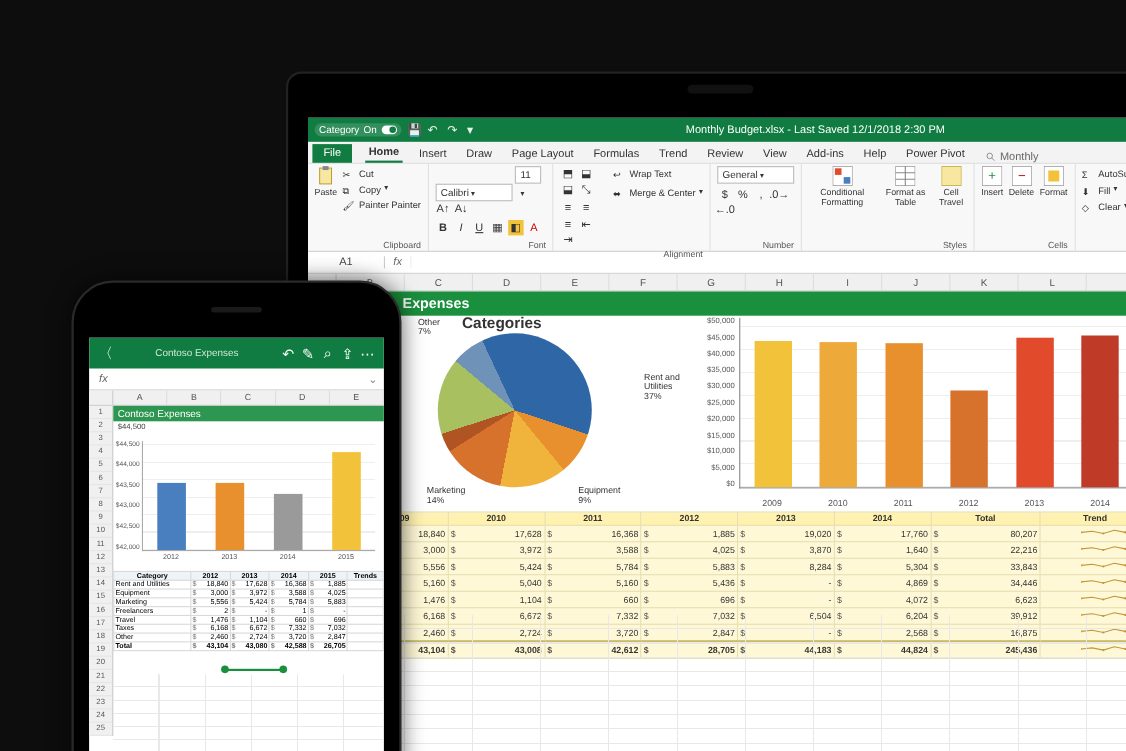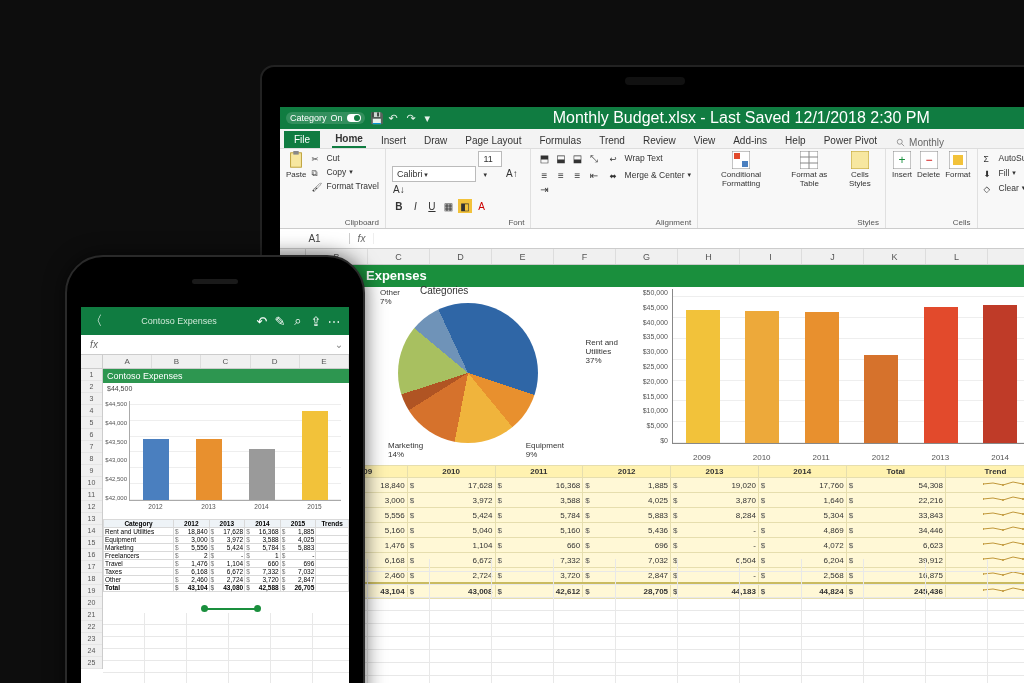--- a/index.html
+++ b/index.html
@@ -56,21 +56,21 @@
     padding: 1px 4px;
     border-radius: 8px;
     font-size: 9px;
   }
   .titlebar .autosave-knob {
     width: 14px; height: 8px; background:#fff; border-radius:4px; position:relative;
   }
   .titlebar .autosave-knob::after{content:'';position:absolute;right:1px;top:1px;width:6px;height:6px;background:#107c41;border-radius:50%;}
   .titlebar .qat-icon { width:12px;height:12px; background:none; font-size:11px; opacity:.9;}
   .titlebar .spacer { flex:1; }
-  .titlebar .doc-title { font-size:16px;text-align:right; }
+  .titlebar .doc-title { font-size:10px;text-align:right; }
 
   
   .tabs {
     height: 20px;
     background: #f3f3f3;
     display: flex;
     align-items: flex-end;
     font-size: 10px;
     color: #333;
     padding-left: 4px;
@@ -118,21 +118,21 @@
   
   .sheet { position:relative; background:#fff; height: calc(100% - 142px); font-size:9px; color:#333;}
   .colhead { height:16px; background:#f0f0f0; display:flex; border-bottom:1px solid #ccc;}
   .colhead .corner{width:26px;border-right:1px solid #ccc;}
   .colhead .c { width:62px; text-align:center; border-right:1px solid #ddd; line-height:16px; font-size:9px; color:#555;}
   .bigtitle { position:absolute; top:16px; left:26px; right:0; height:22px; background:#1a8f3d; color:#fff; font-size:13px; font-weight:600; padding-left:60px; line-height:22px; }
 
   
   .charts { position:absolute; top:40px; left:100px; right:10px; height:175px; display:flex; gap:30px; }
   .pie-wrap { width:220px; position:relative; }
-  .pie-title { position:absolute; top:-4px; left:40px; font-size:10px; color:#333;}
+  .pie-title { position:absolute; top:-4px; left:40px; font-size:14px; color:#333;font-weight:bold;}
   .pie { width:140px; height:140px; border-radius:50%; margin-top:14px; margin-left:18px;}
   .pie-label { position:absolute; font-size:8px; color:#333; line-height:1.1;}
   .bar-wrap { flex:1; position:relative; }
   .bar-axis { position:absolute; left:0; top:0; bottom:20px; width:42px; display:flex; flex-direction:column; justify-content:space-between; font-size:7px; color:#555; text-align:right; padding-right:4px;}
   .bar-plot { position:absolute; left:42px; right:6px; top:0; bottom:20px; border-left:1px solid #888; border-bottom:1px solid #888; display:flex; align-items:flex-end; justify-content:space-around; background:repeating-linear-gradient(to top, #eee 0 1px, transparent 1px 13.5%);}
   .bar-plot .b { width:34px; }
   .bar-cats { position:absolute; left:42px; right:6px; bottom:2px; display:flex; justify-content:space-around; font-size:8px; color:#555;}
 
   
   .data { position:absolute; top:216px; left:26px; right:0; }
@@ -273,31 +273,31 @@
             <div class="btnline">
                 <span class="ico">✂</span>
                 <span>Cut</span>
               </div>
             <div class="btnline dd">
                 <span class="ico">⧉</span>
                 <span>Copy</span>
               </div>
             <div class="btnline">
                 <span class="ico">🖌</span>
-                <span>Format Travel</span>
+                <span>Painter Painter</span>
               </div>
           </div>
         </div>
         <div class="label">Clipboard</div>
       </div>
 
       <div class="group">
         <div class="controls" style="flex-direction:column; gap:3px;">
           <div>
-            <span class="fontbox dd" style="width:84px">Calibri</span>
+            <span class="fontbox dd" style="width:70px">Calibri</span>
             <span class="fontbox dd" style="width:24px">11</span>
             <span class="fmtbtn">A↑</span>
             <span class="fmtbtn">A↓</span>
           </div>
           <div>
             <span class="fmtbtn">
                 <b>B</b>
               </span>
             <span class="fmtbtn">
                 <i>I</i>
@@ -337,20 +337,33 @@
               </div>
             <div class="btnline dd">
                 <span class="ico">⬌</span>
                 <span>Merge &amp; Center</span>
               </div>
           </div>
         </div>
         <div class="label">Alignment</div>
       </div>
 
+      <div class="group">
+        <div class="controls" style="flex-direction:column;gap:3px;">
+          <span class="fontbox dd" style="width:70px">General</span>
+          <div>
+            <span class="fmtbtn">$</span>
+            <span class="fmtbtn">%</span>
+            <span class="fmtbtn">,</span>
+            <span class="fmtbtn">.0→</span>
+            <span class="fmtbtn">←.0</span>
+          </div>
+        </div>
+        <div class="label">Number</div>
+      </div>
 
       <div class="group">
         <div class="controls">
           <div class="rbtn">
               <svg class="ico" viewBox="0 0 18 18">
                 <rect width="18" height="18" fill="#fff" stroke="#888"></rect>
                 <rect x="2" y="2" width="6" height="6" fill="#e24a2c"></rect>
                 <rect x="10" y="10" width="6" height="6" fill="#4a7fbf"></rect>
               </svg>
               <span>Conditional Formatting</span>
@@ -361,21 +374,21 @@
                 <line x1="0" y1="6" x2="18" y2="6" stroke="#888"></line>
                 <line x1="0" y1="12" x2="18" y2="12" stroke="#888"></line>
                 <line x1="9" y1="0" x2="9" y2="18" stroke="#888"></line>
               </svg>
               <span>Format as Table</span>
             </div>
           <div class="rbtn">
               <svg class="ico" viewBox="0 0 18 18">
                 <rect width="18" height="18" fill="#f7e7a0" stroke="#b99b2c"></rect>
               </svg>
-              <span>Cells Styles</span>
+              <span>Cell Travel</span>
             </div>
         </div>
         <div class="label">Styles</div>
       </div>
 
       <div class="group">
         <div class="controls">
           <div class="rbtn">
               <svg class="ico" viewBox="0 0 18 18">
                 <rect width="18" height="18" fill="#fff" stroke="#888"></rect>
@@ -536,21 +549,21 @@
                 <td>Trend</td>
               </tr>
               <tr>
                 <td></td>
                 <td class="dol">18,840</td>
                 <td class="dol">17,628</td>
                 <td class="dol">16,368</td>
                 <td class="dol">1,885</td>
                 <td class="dol">19,020</td>
                 <td class="dol">17,760</td>
-                <td class="dol">54,308</td>
+                <td class="dol">80,207</td>
                 <td class="trend"><svg class="spark" viewBox="0 0 60 10">
                     <polyline fill="none" stroke="#c0973a" stroke-width="1" points="0,5 10,4 20,6 30,3 40,5 50,4 60,6"></polyline>
                     <g fill="#c0973a">
                       <circle cx="0" cy="5" r="1"></circle>
                       <circle cx="20" cy="6" r="1"></circle>
                       <circle cx="40" cy="5" r="1"></circle>
                       <circle cx="60" cy="6" r="1"></circle>
                     </g>
                   </svg></td>
               </tr>

